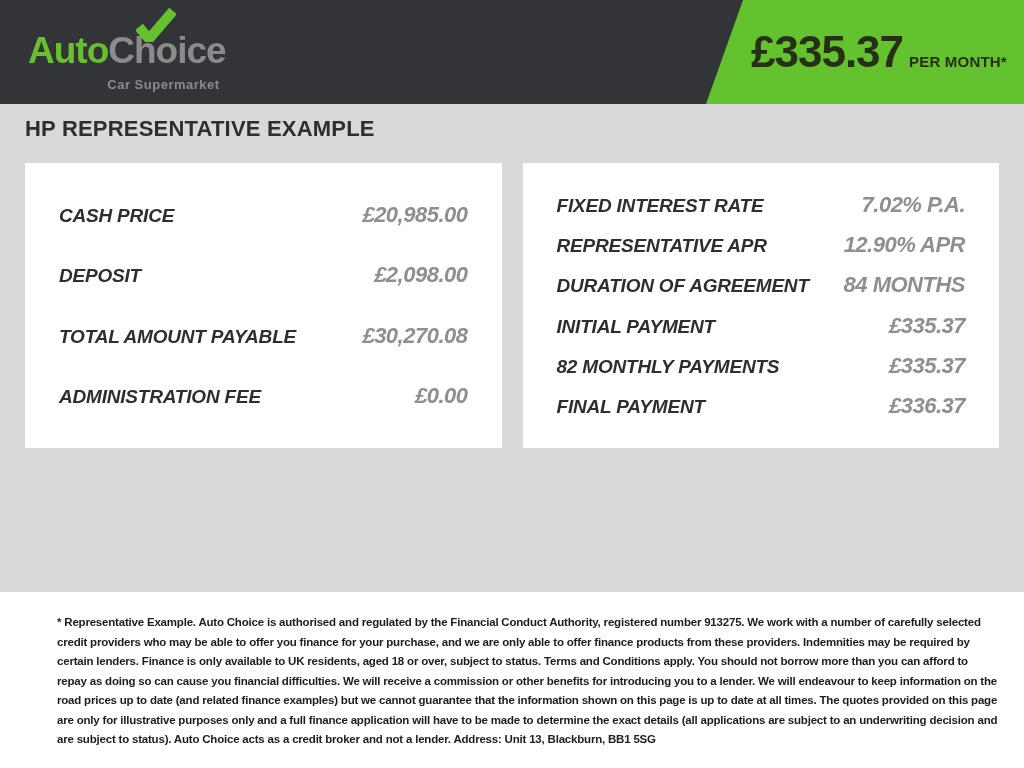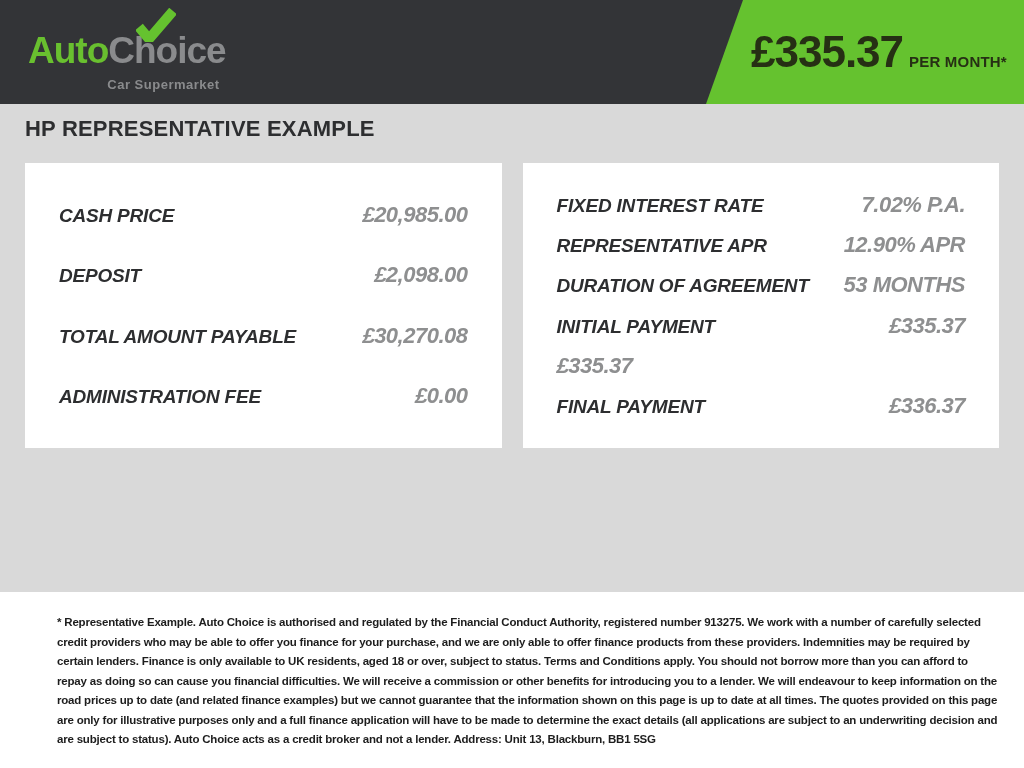--- a/index.html
+++ b/index.html
@@ -190,27 +190,28 @@
         <div class="finance-row">
           <span class="label">FIXED INTEREST RATE</span>
           <span class="value">7.02% P.A.</span>
         </div>
         <div class="finance-row">
           <span class="label">REPRESENTATIVE APR</span>
           <span class="value">12.90% APR</span>
         </div>
         <div class="finance-row">
           <span class="label">DURATION OF AGREEMENT</span>
-          <span class="value">53 MONTHS</span>
+          <span class="value">84 MONTHS</span>
         </div>
         <div class="finance-row">
           <span class="label">INITIAL PAYMENT</span>
           <span class="value">£335.37</span>
         </div>
         <div class="finance-row">
+          <span class="label">82 MONTHLY PAYMENTS</span>
           <span class="value">£335.37</span>
         </div>
         <div class="finance-row">
           <span class="label">FINAL PAYMENT</span>
           <span class="value">£336.37</span>
         </div>
       </section>
 
     </div>
   </main>

